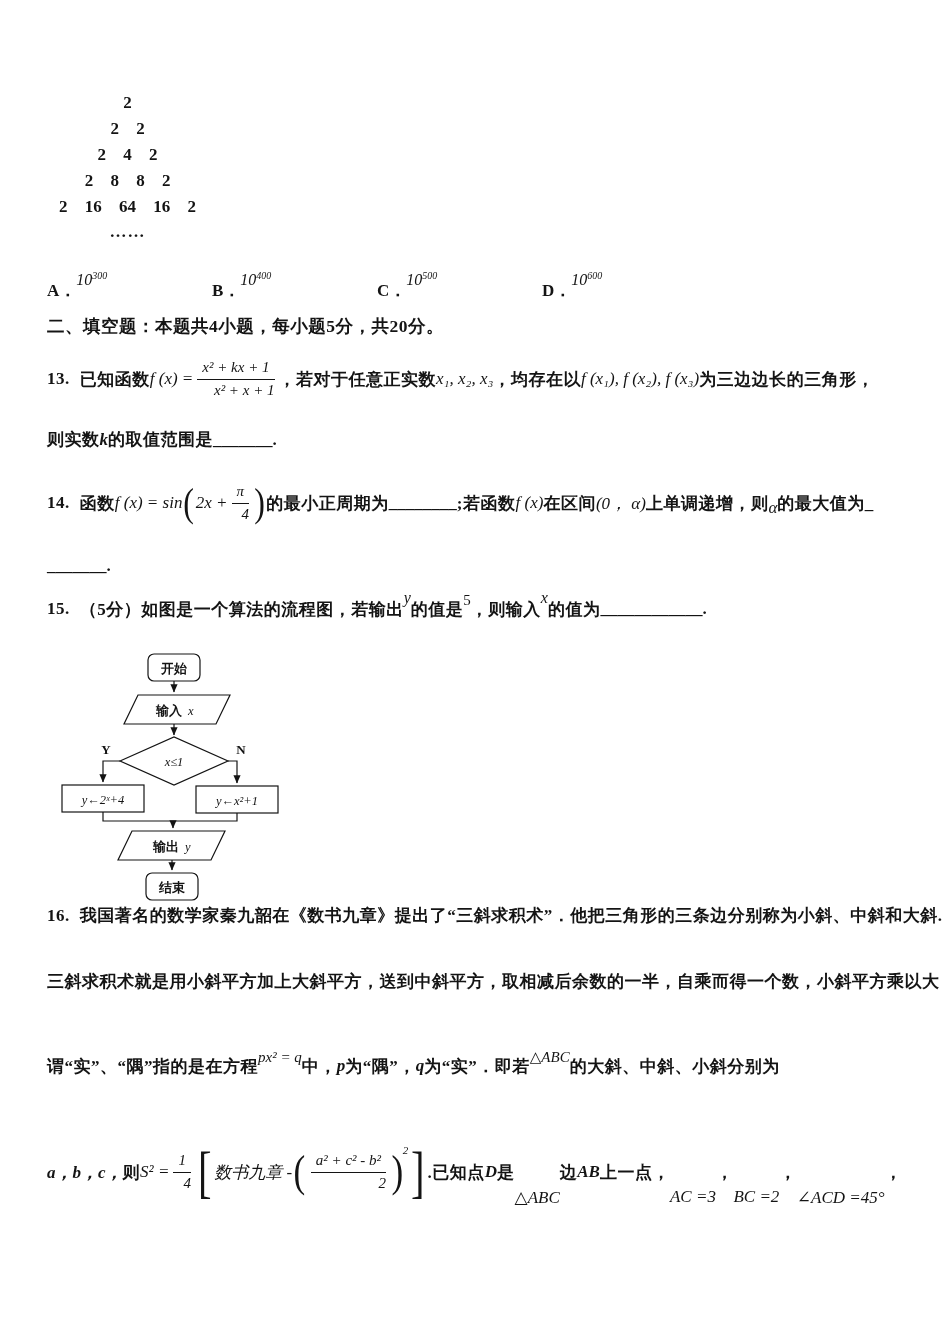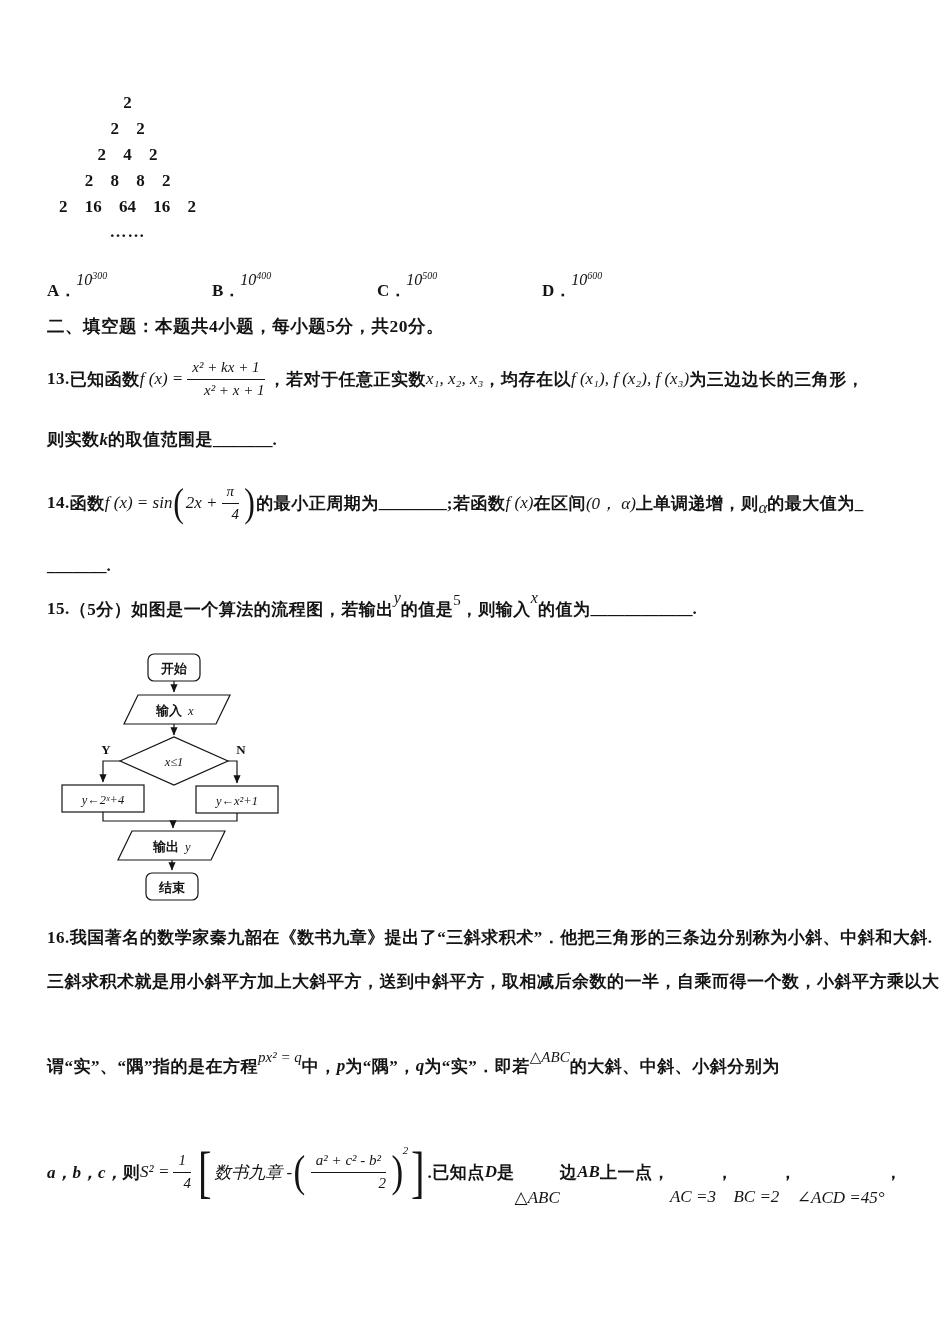--- a/index.html
+++ b/index.html
@@ -48,26 +48,26 @@
   .raised { position:relative; top:-11px; font-size:16px; }
   .lowered { position:relative; top:25px; font-size:17px; }
   .lowered-sm { position:relative; top:5px; }
   .raised-sm { position:relative; top:-9px; font-size:15px; }
 
   .q13-l1 { top:350px; height:58px; }
   .q13-l2 { top:428px; }
   .q14-l1 { top:466px; height:74px; }
   .q14-l2 { top:556px; }
   .q15-l  { top:592px; height:34px; }
-  .q16-l1 { top:926px; }
+  .q16-l1 { top:904px; }
   .q16-l2 { top:970px; }
   .q16-l3 { top:1010px; }
   .q16-l4 { top:1048px; height:36px; }
   .q16-l5 { top:1126px; height:92px; }
-  .num-label { margin-right:0; }
+  .num-label { margin-right:10px; }
 
   .flowchart { position:absolute; left:45px; top:648px; width:302px; height:262px; }
   .flowchart text { font-size:13px; font-weight:bold; fill:#141414;
                     font-family:"Liberation Serif","DejaVu Serif",serif; }
   .flowchart text.fm { font-style:italic; font-weight:normal; font-size:12.5px; }
   .flowchart .shape { fill:none; stroke:#141414; stroke-width:1.2; }
   .flowchart .wire  { fill:none; stroke:#141414; stroke-width:1.2; }
 </style>
 </head>
 <body>

